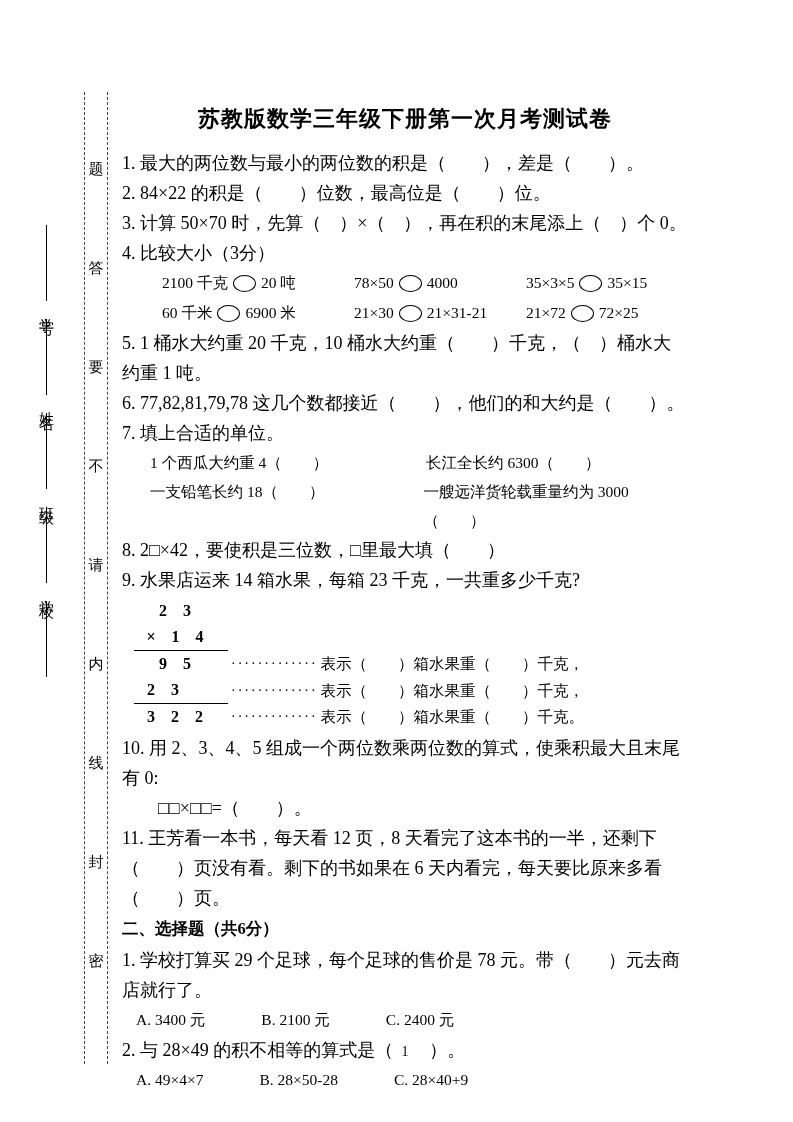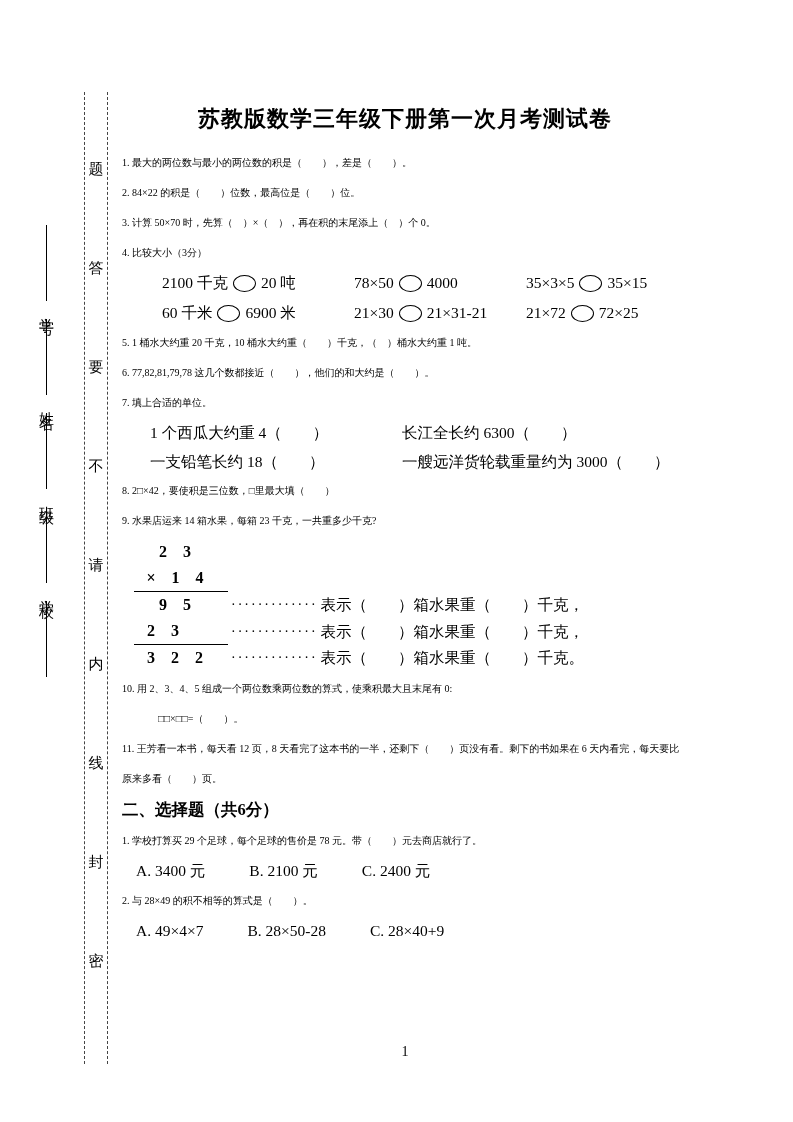--- a/index.html
+++ b/index.html
@@ -19,44 +19,44 @@
                 border-left:1px dashed #444; border-right:1px dashed #444;
                 display:flex; flex-direction:column; justify-content:space-between;
                 align-items:center; padding:70px 0 95px; }
   .seal-char { font-size:15px; line-height:1; }
 
   
   .content { position:absolute; left:122px; top:104px; width:566px; }
   .doc-title { text-align:center; font-size:22px; font-weight:bold; margin:0 0 14px;
                letter-spacing:1px; }
   .sec-heading { font-weight:bold; font-size:16.5px; line-height:32px; }
-  .q-line { margin:0; line-height:30px; font-size:10px; }
+  .q-line { margin:0; line-height:30px; font-size:18px; }
   .indent { padding-left:36px; }
 
   .cmp-row { display:flex; align-items:center; padding-left:28px;
              line-height:30px; font-size:15.5px; }
   .cmp-item { display:flex; align-items:center; width:180px;margin-left:12px; }
   .cmp-item:nth-child(2) { width:160px; }
   .cmp-item:last-child { width:auto; }
   .circle { display:inline-block; width:23px; height:17px; border:1.3px solid #000;
             border-radius:50%; margin:0 5px; flex:0 0 auto; }
 
-  .two-col { display:flex; padding-left:28px; line-height:29px; font-size:15.5px; }
+  .two-col { display:flex; padding-left:28px; line-height:29px; font-size:15.5px;gap:24px; }
   .two-col span:first-child { width:252px; }
 
   .mult { margin:3px 0 3px 12px; font-size:16px; }
   .mult-row { display:flex; align-items:center; line-height:26px; }
   .mult-num { display:inline-block; width:94px; text-align:center; padding-right:12px;
               flex:0 0 auto;font-weight:bold; }
   .mult-num.underline { border-bottom:1.4px solid #000; }
   .mult-num.shift { padding-right:36px; }
   .mult-dots { letter-spacing:2px; margin:0 3px; font-size:14px; }
   .mult-text { font-size:15.5px; }
 
-  .opt-row { display:flex; gap:44px; padding-left:14px; line-height:30px; font-size:15.5px; }
+  .opt-row { display:flex; gap:56px; padding-left:14px; line-height:30px; font-size:15.5px; }
 
   .page-num { position:absolute; bottom:62px; left:122px; width:566px;
               text-align:center; font-size:14px; }
 </style>
 </head>
 <body>
 
 <div class="page">
   <div class="fields-strip">
       <div class="field-blank"></div>

